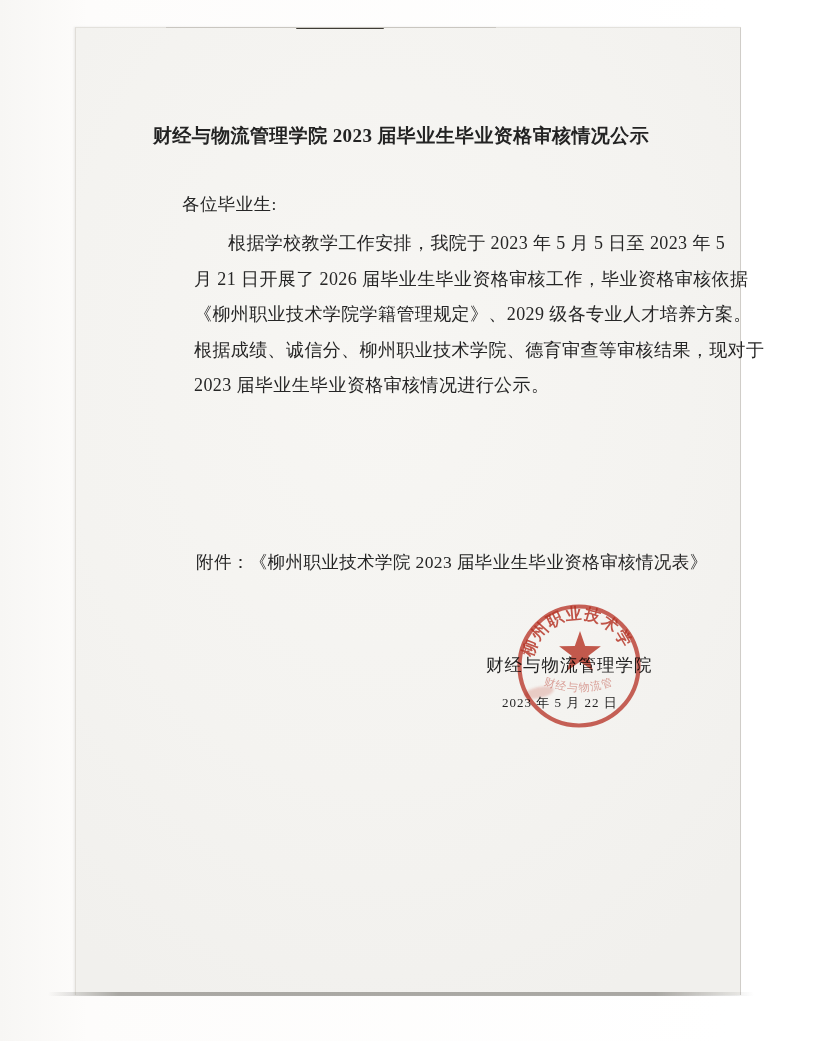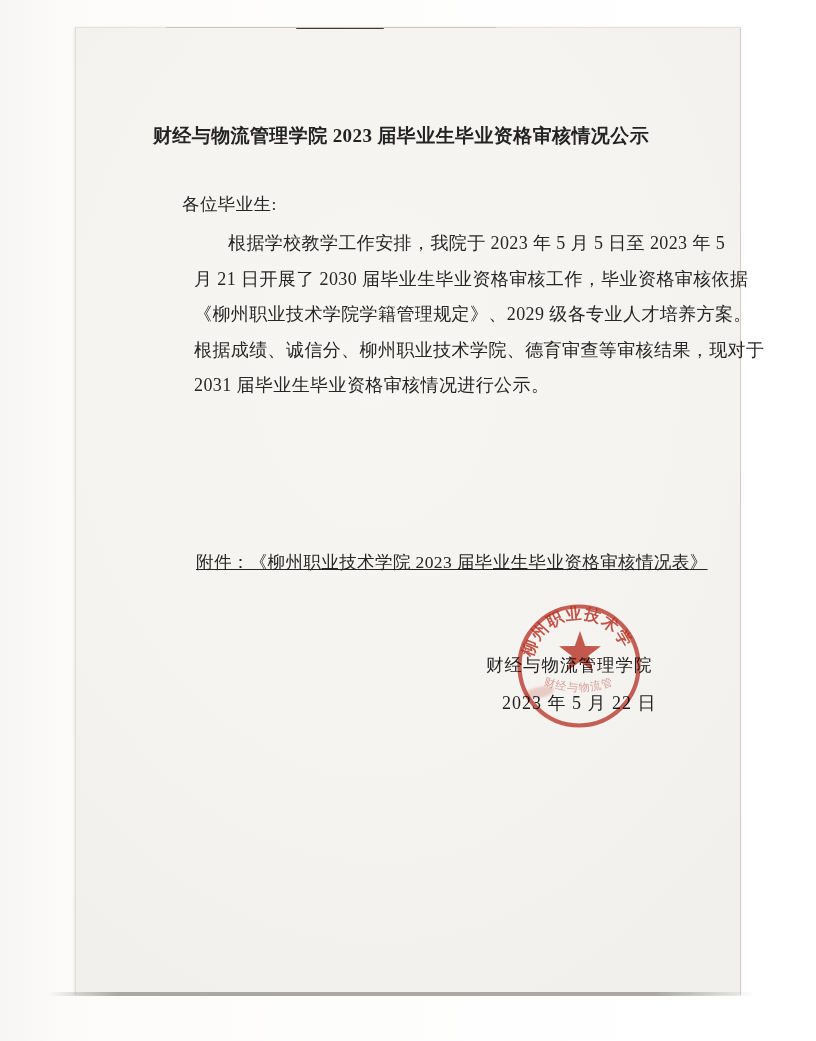--- a/index.html
+++ b/index.html
@@ -75,35 +75,34 @@
   }
   .body-line { line-height: 35.6px; white-space: nowrap; }
   .body-line.indent { padding-left: 34px; }
   .attachment {
     position: absolute;
     left: 120px; top: 521px;
     font-size: 17.5px; line-height: 26px;
     color: #262626;
     letter-spacing: 0.4px;
     white-space: nowrap;
-    text-decoration: underline;
   }
   .sig-org {
     position: absolute;
     left: 410px; top: 624px;
     font-size: 17.5px; line-height: 26px;
     color: #1f1f1f;
     letter-spacing: 1px;
     white-space: nowrap;
     z-index: 2;
   }
   .sig-date {
     position: absolute;
     left: 426px; top: 662px;
-    font-size: 18px; line-height: 26px;
+    font-size: 13px; line-height: 26px;
     color: #1f1f1f;
     letter-spacing: 1px;
     white-space: nowrap;
     z-index: 2;
   }
   .stamp {
     position: absolute;
     left: 428px; top: 563px;
     width: 150px; height: 150px;
     mix-blend-mode: multiply;
@@ -140,24 +139,24 @@
   <div class="paper">
     <div class="top-edge-dark"></div>
     <div class="top-edge-faint"></div>
 
     <h1 class="title">财经与物流管理学院 2023 届毕业生毕业资格审核情况公示</h1>
 
     <div class="salutation">各位毕业生:</div>
 
     <div class="body-lines" id="body-lines">
         <div class="body-line indent">根据学校教学工作安排，我院于 2023 年 5 月 5 日至 2023 年 5</div>
-        <div class="body-line">月 21 日开展了 2030 届毕业生毕业资格审核工作，毕业资格审核依据</div>
+        <div class="body-line">月 21 日开展了 2026 届毕业生毕业资格审核工作，毕业资格审核依据</div>
         <div class="body-line">《柳州职业技术学院学籍管理规定》、2029 级各专业人才培养方案。</div>
         <div class="body-line">根据成绩、诚信分、柳州职业技术学院、德育审查等审核结果，现对于</div>
-        <div class="body-line">2031 届毕业生毕业资格审核情况进行公示。</div>
+        <div class="body-line">2023 届毕业生毕业资格审核情况进行公示。</div>
       </div>
 
     <div class="attachment">附件：《柳州职业技术学院 2023 届毕业生毕业资格审核情况表》</div>
 
     <div class="stamp-smudge"></div>
 
     <div class="sig-org">财经与物流管理学院</div>
     <div class="sig-date">2023 年 5 月 22 日</div>
 
     <svg class="stamp" viewBox="0 0 150 150" aria-hidden="true">

